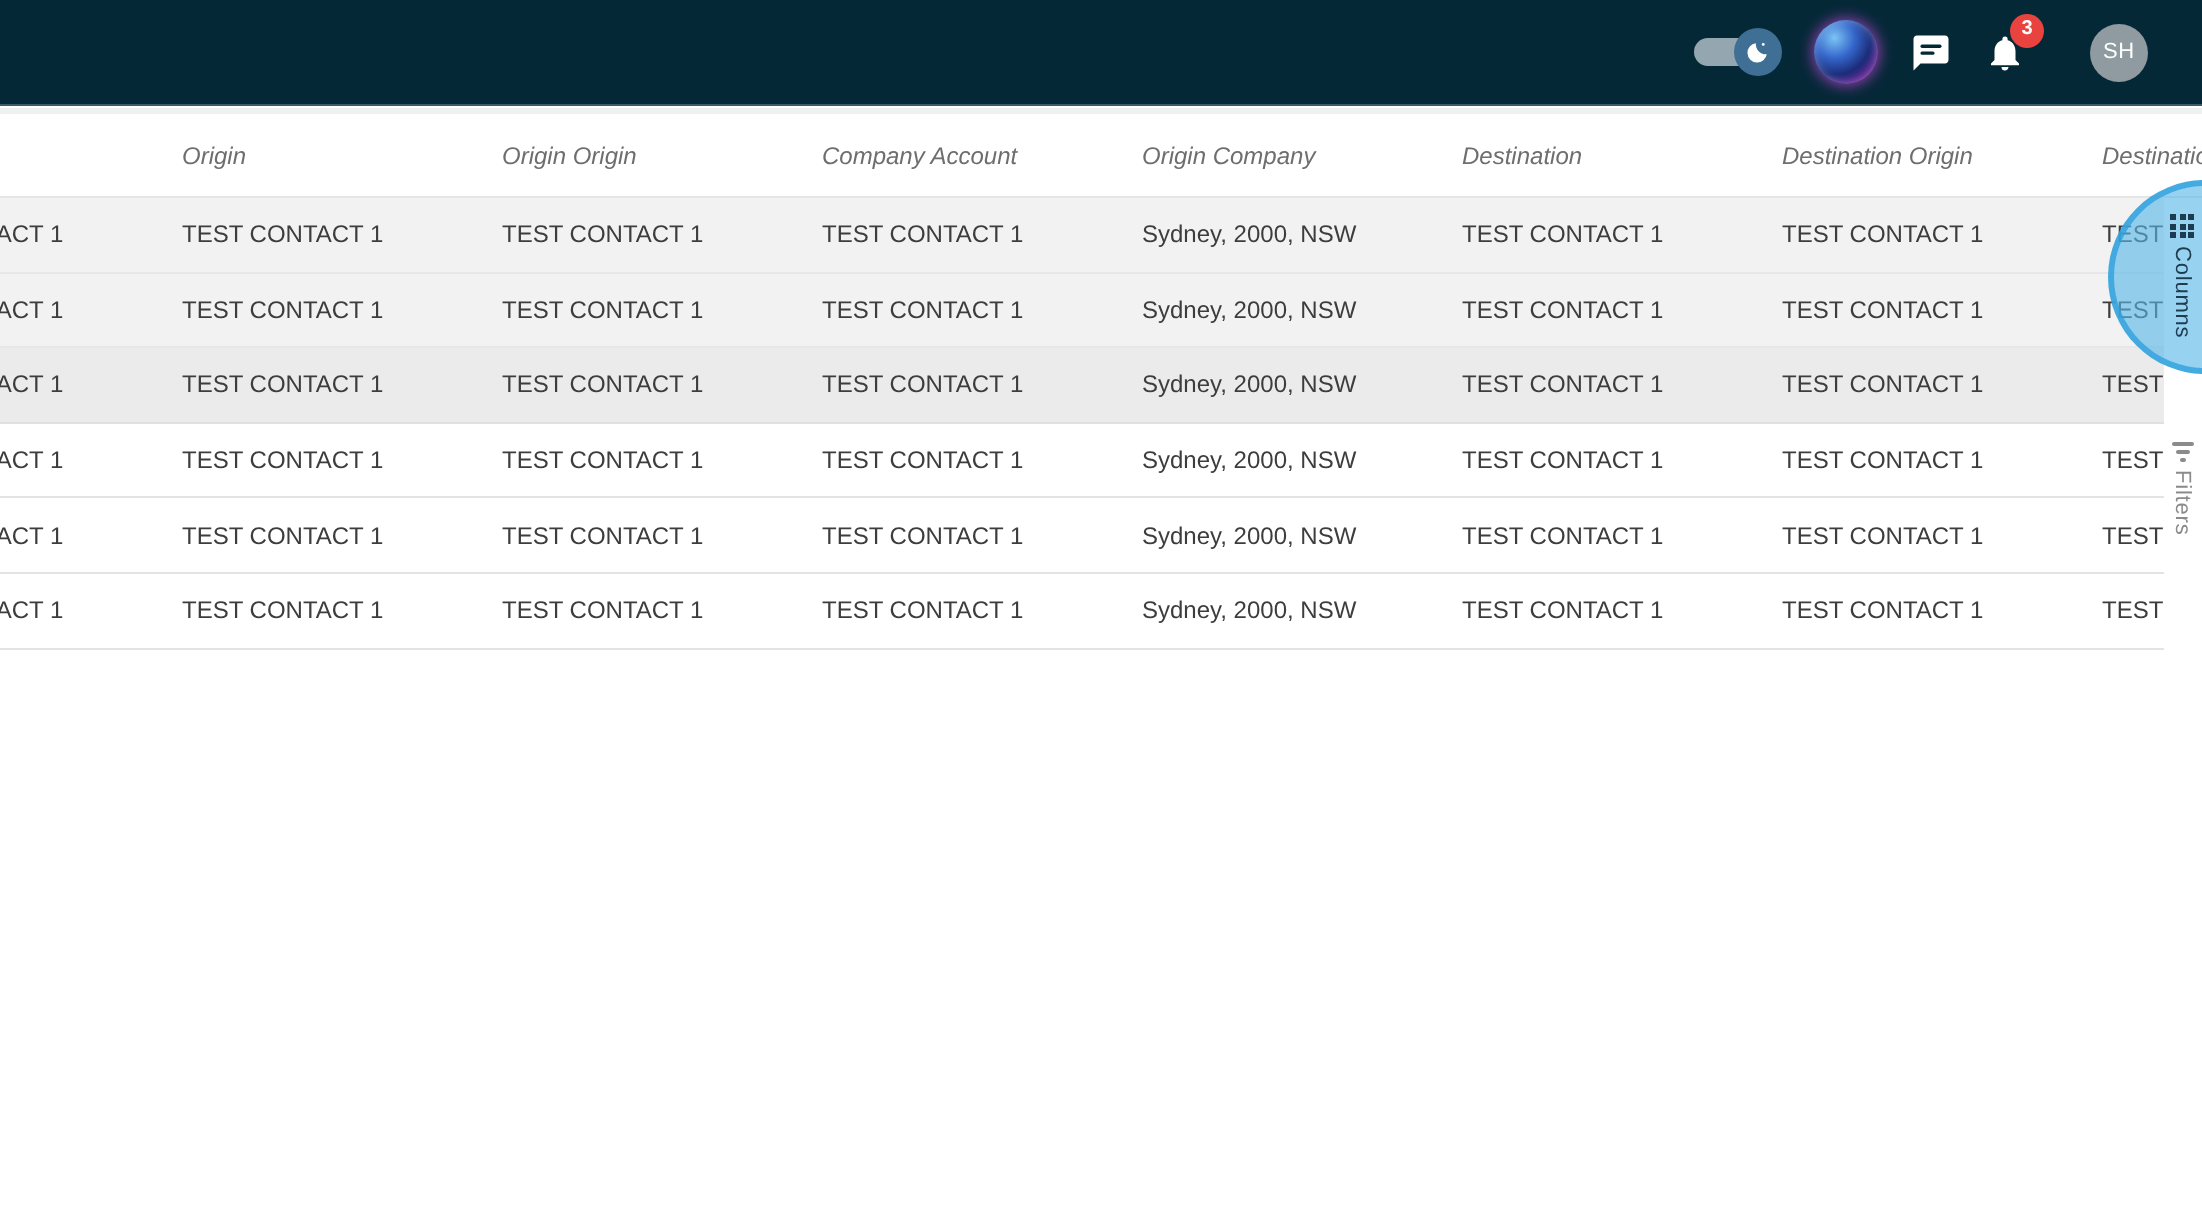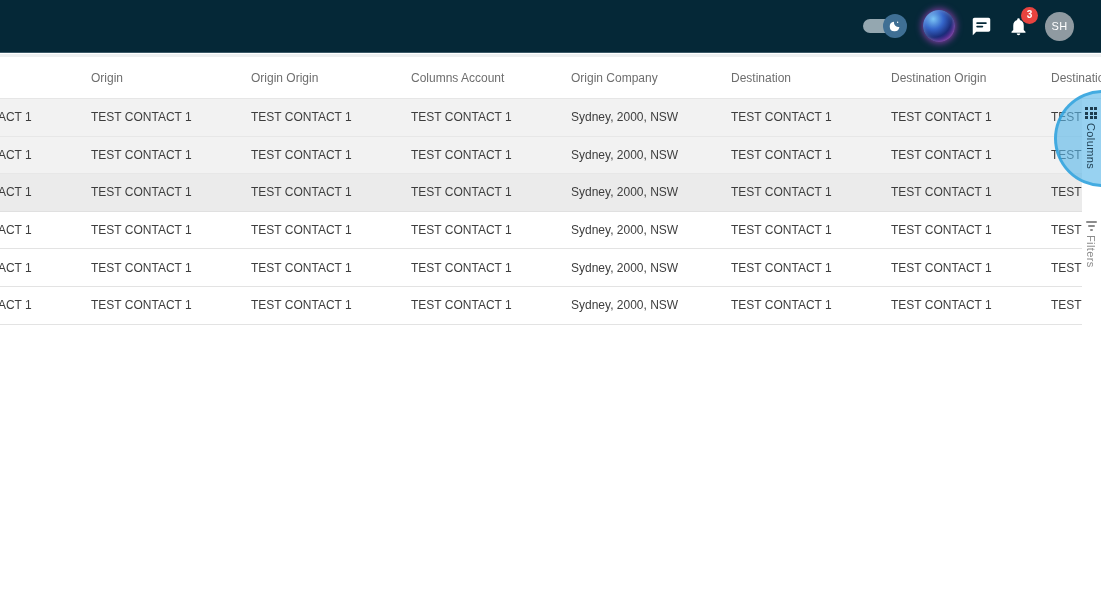--- a/index.html
+++ b/index.html
@@ -45,30 +45,30 @@
 
   .iconbtn{background:none;border:none;cursor:pointer;position:relative;display:flex;align-items:center;justify-content:center;padding:0;flex:0 0 auto;}
   .iconbtn svg{width:21px;height:21px;display:block;}
   .badge{
     position:absolute;top:-9px;right:-9px;min-width:17px;height:17px;border-radius:50%;
     background:var(--badge-bg);color:#fff;font-size:10px;font-weight:bold;
     display:flex;align-items:center;justify-content:center;line-height:1;
   }
   .avatar{
     width:29px;height:29px;border-radius:50%;background:#8f9aa1;flex:0 0 auto;cursor:pointer;
-    color:#fff;font-size:11px;letter-spacing:.3px;display:flex;align-items:center;justify-content:center;
+    color:#fff;font-size:11px;letter-spacing:.3px;display:flex;align-items:center;justify-content:center;margin-left:16px;
   }
 
   
   .table{position:absolute;left:0;top:57px;width:1101px;}
   .thead{
     display:flex;height:42px;align-items:center;margin-left:-69px;
     background:#fff;border-bottom:1px solid #e6e6e6;
   }
-  .hcell{flex:0 0 160px;font-size:12px;color:var(--header-text);white-space:nowrap;cursor:pointer;}
+  .hcell{flex:0 0 160px;font-size:12px;color:var(--header-text);white-space:nowrap;cursor:pointer;font-style:italic;}
   .trow{display:flex;height:37.6px;align-items:center;margin-left:-69px;border-bottom:1px solid #e3e3e3;cursor:pointer;}
   .trow.shaded{background:var(--row-shaded);border-bottom:1px solid rgba(0,0,0,.045);}
   .trow.shaded-dark{background:var(--row-shaded-dark);}
   .cell{
     flex:0 0 160px;font-size:12px;color:var(--cell-text);white-space:nowrap;
     position:relative;z-index:1;
   }
 
   
   .side-rail{position:absolute;right:0;top:99px;width:19px;height:226px;background:#ffffff;z-index:2;}
@@ -128,21 +128,21 @@
     <div class="avatar">SH</div>
   </header>
 
   <div class="substrip"></div>
 
   <div class="table">
     <div class="thead">
         <div class="hcell"></div>
         <div class="hcell">Origin</div>
         <div class="hcell">Origin Origin</div>
-        <div class="hcell">Columns Account</div>
+        <div class="hcell">Company Account</div>
         <div class="hcell">Origin Company</div>
         <div class="hcell">Destination</div>
         <div class="hcell">Destination Origin</div>
         <div class="hcell">Destination Account</div>
       </div>
     <div class="tbody">
         <div class="trow shaded">
           <div class="cell">TEST CONTACT 1</div>
           <div class="cell">TEST CONTACT 1</div>
           <div class="cell">TEST CONTACT 1</div>

